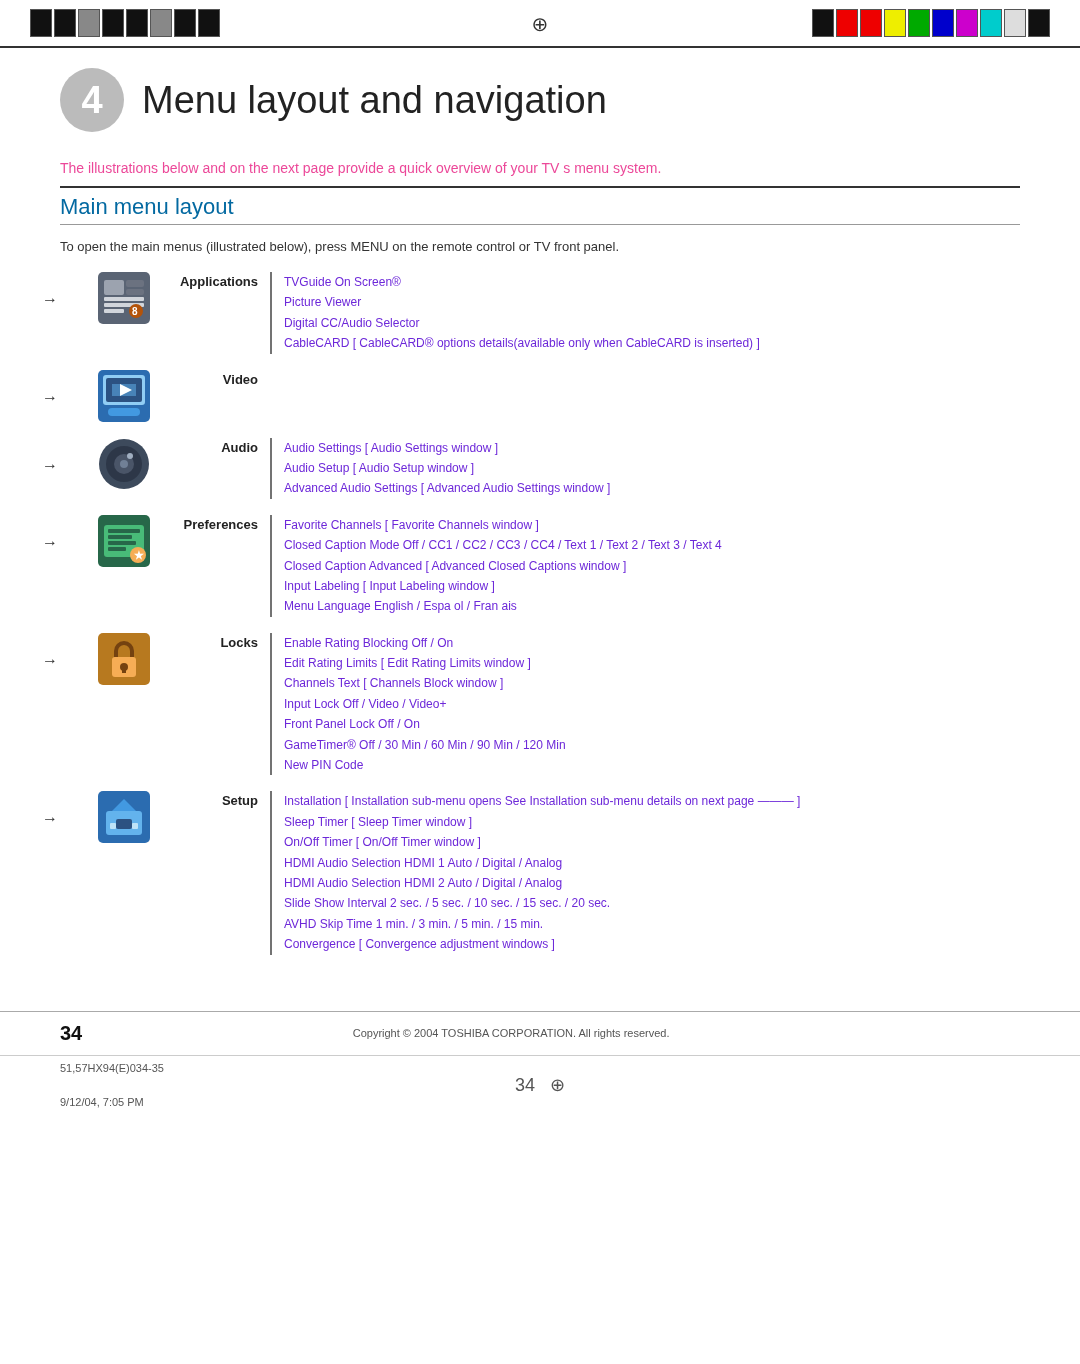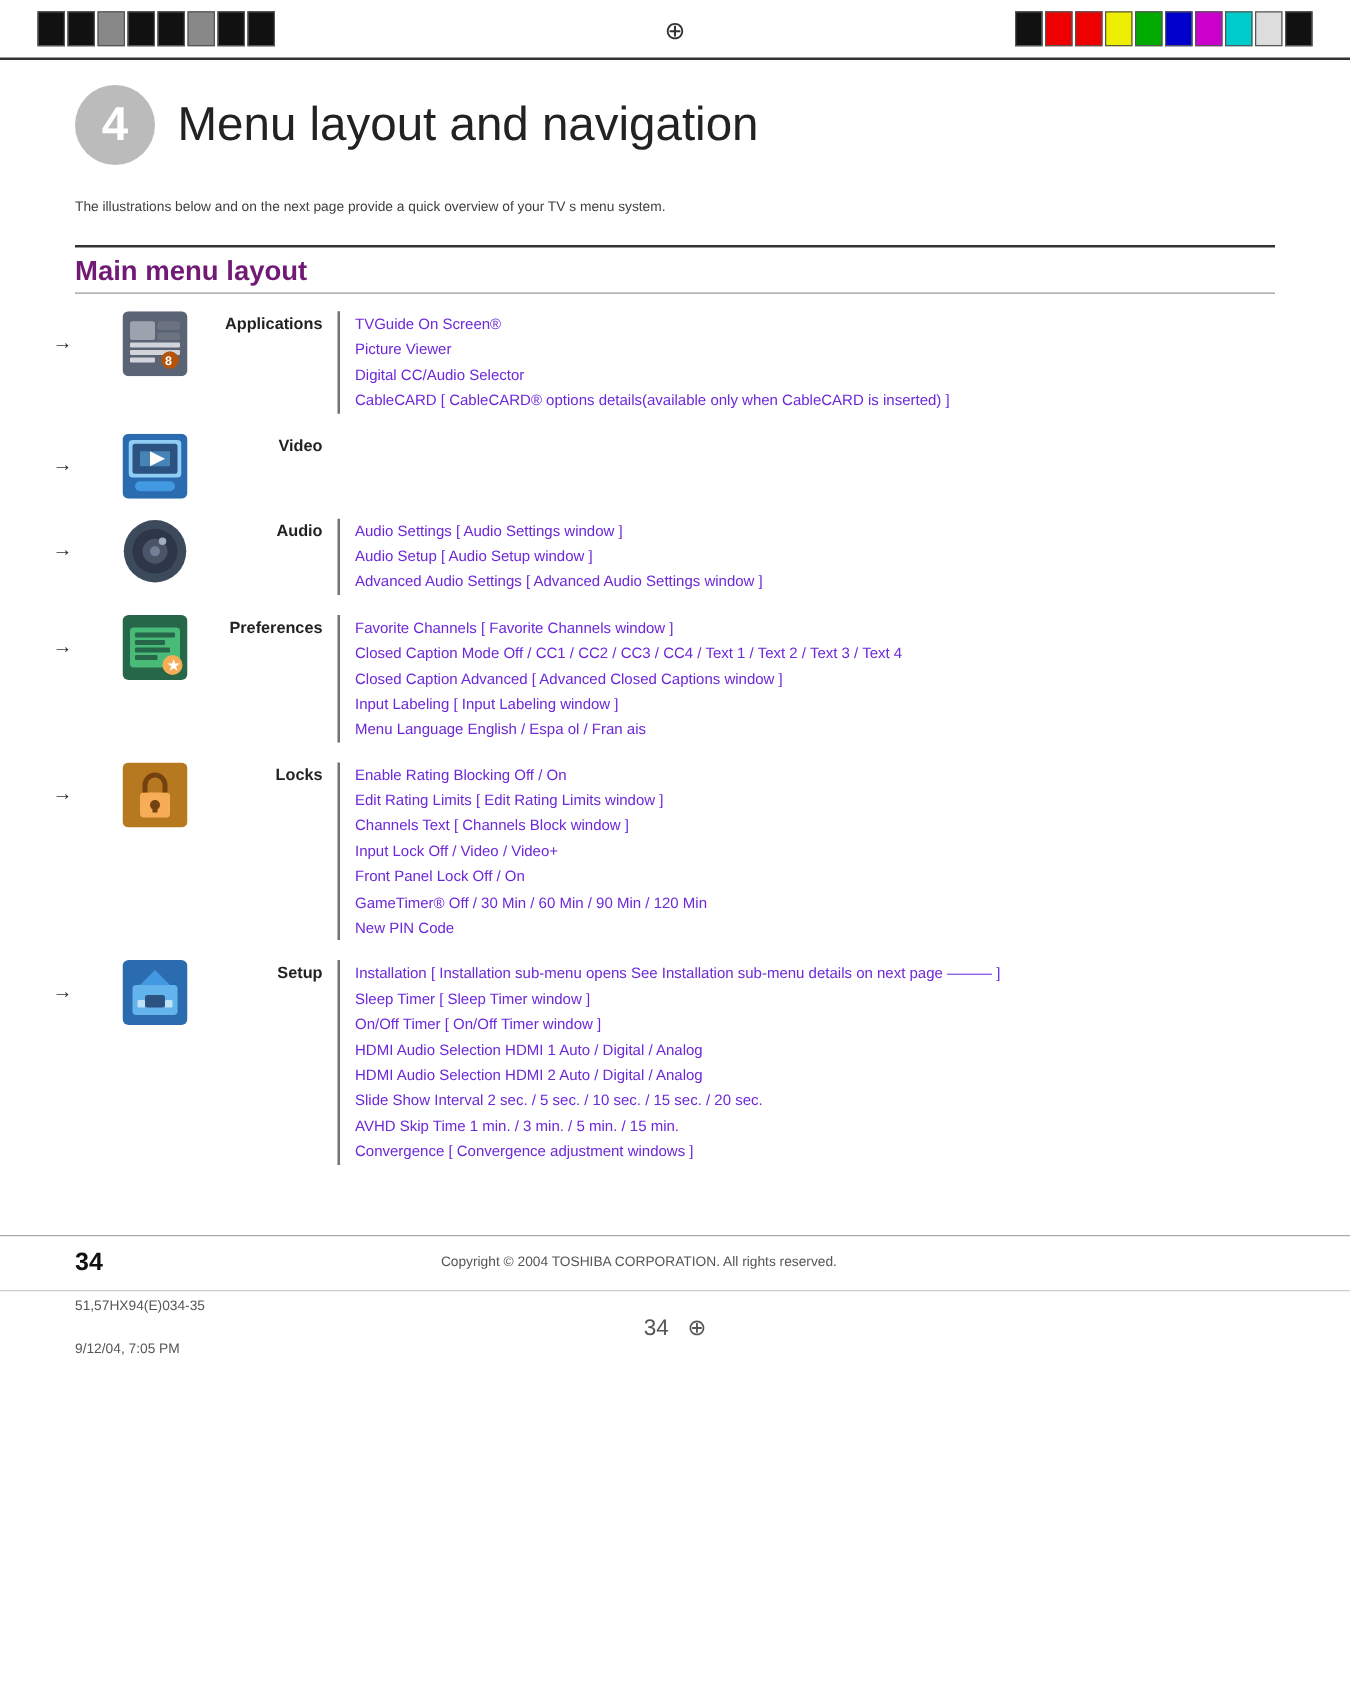--- a/index.html
+++ b/index.html
@@ -87,36 +87,36 @@
       flex-shrink: 0;
     }
     .chapter-title {
       font-size: 38px;
       font-weight: normal;
       color: #222;
     }
 
     
     .intro-text {
-      font-size: 11px;
-      margin-bottom: 24px;
-      color: #404040;
+      font-size: 14px;
+      margin-bottom: 10px;
+      color: #ec4899;
     }
 
     
     .section-divider {
       border-top: 2px solid #333;
       border-bottom: 1px solid #999;
       padding: 6px 0 4px 0;
       margin-bottom: 14px;
     }
     .section-title {
       font-size: 22px;
-      font-weight: bold;
-      color: #701a75;
+      font-weight: normal;
+      color: #0369a1;
     }
 
     .section-intro {
       font-size: 13px;
       margin-bottom: 18px;
       color: #333;
     }
 
     
     .menu-items-container {
@@ -259,20 +259,21 @@
     </div>
     <h1 class="chapter-title">Menu layout and navigation</h1>
   </div>
 
   <p class="intro-text">The illustrations below and on the next page provide a quick overview of your TV s menu system.</p>
 
   <div class="section-divider">
     <h2 class="section-title">Main menu layout</h2>
   </div>
 
+  <p class="section-intro">To open the main menus (illustrated below), press MENU on the remote control or TV front panel.</p>
 
   <div class="menu-items-container">
 
     <div class="menu-row">
       <div class="menu-icon-col">
         <span class="arrow">→</span>
         <svg class="icon-svg" viewBox="0 0 52 52">
           <rect width="52" height="52" rx="5" fill="#5a6474"></rect>
           <rect x="6" y="8" width="20" height="15" rx="2" fill="#9ca3af"></rect>
           <rect x="28" y="8" width="18" height="7" rx="2" fill="#6b7280"></rect>

